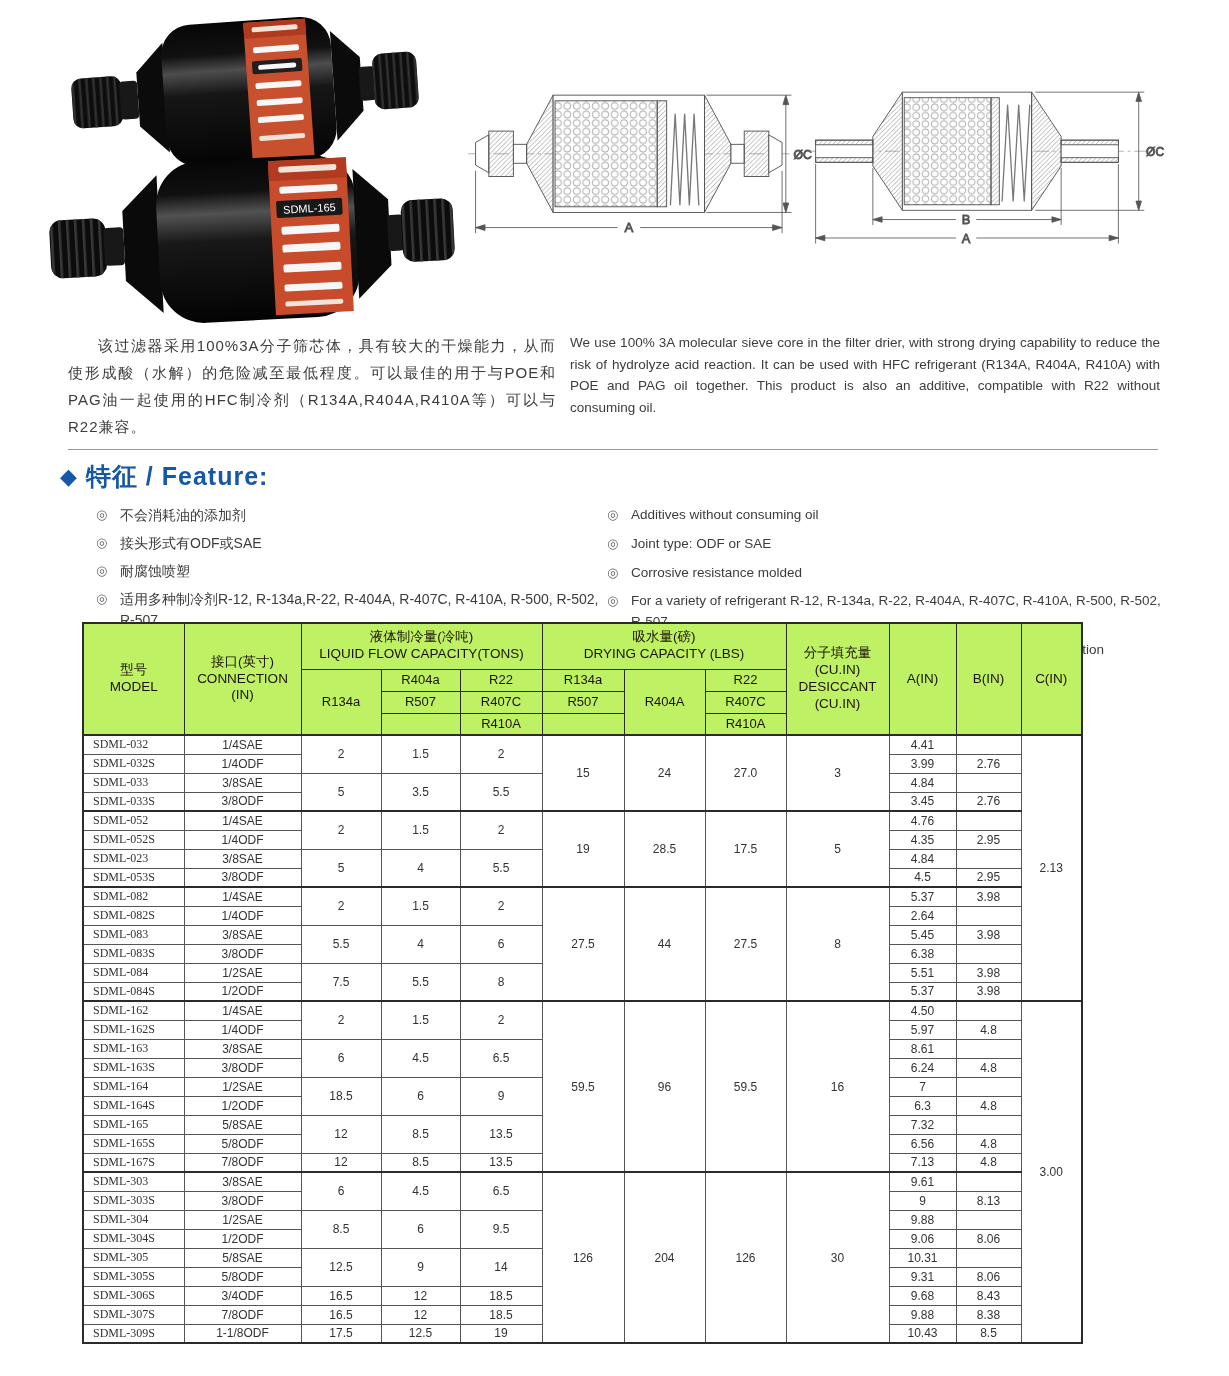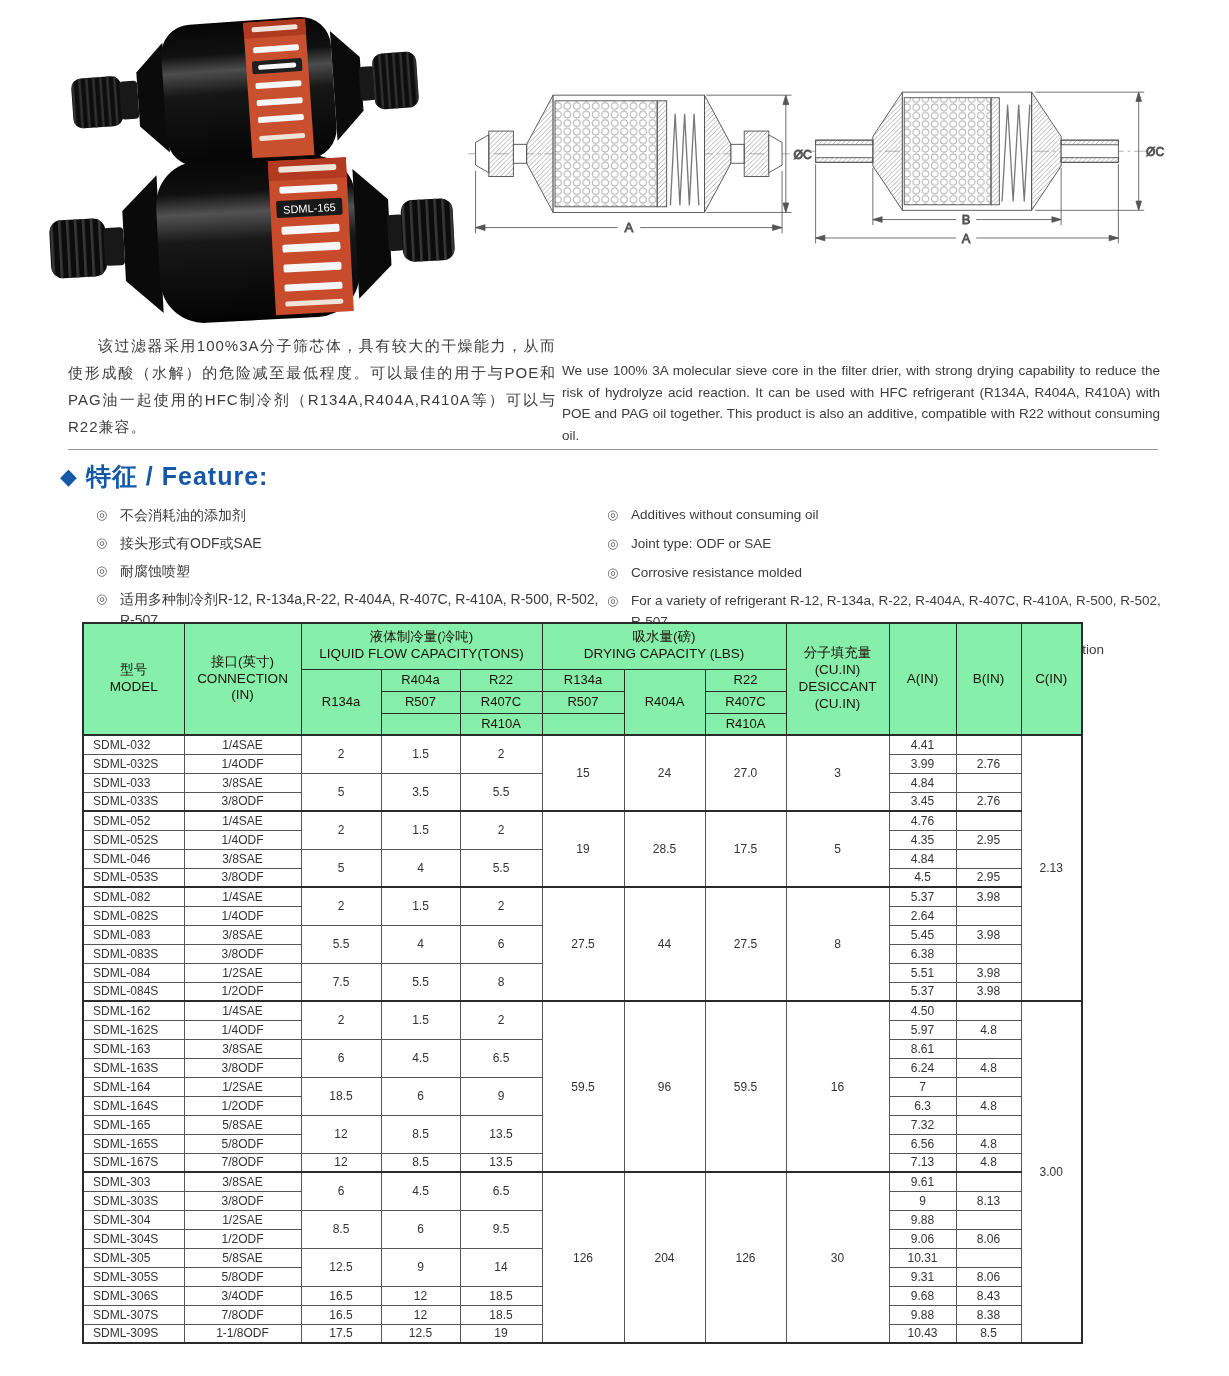--- a/index.html
+++ b/index.html
@@ -7,47 +7,47 @@
   body { font-family:"Liberation Sans","DejaVu Sans",sans-serif; color:#333; }
   .page { position:relative; width:1229px; height:1376px; background:#fff; overflow:hidden; }
 
   
   .photo1 { position:absolute; left:70px; top:4px; transform:rotate(-4deg); }
   .photo2 { position:absolute; left:48px; top:146px; transform:rotate(-3deg); }
   .draw1  { position:absolute; left:468px; top:76px; }
   .draw2  { position:absolute; left:810px; top:70px; }
 
   
-  .intro { position:absolute; left:68px; top:332px; width:1092px; display:flex; gap:6px; }
+  .intro { position:absolute; left:68px; top:332px; width:1092px; display:flex; gap:14px; }
   .intro-cn { width:488px; font-size:15px; line-height:1.8; letter-spacing:1px; text-align:justify; text-indent:2em; color:#3c3c3c; }
-  .intro-en { flex:1; font-size:13.5px; line-height:1.6; text-align:justify; color:#3c3c3c;margin-top:28px; }
+  .intro-en { flex:1; font-size:13.5px; line-height:1.6; text-align:justify; color:#3c3c3c; }
 
   .divider { position:absolute; left:68px; top:449px; width:1090px; border-top:1px solid #9a9a9a; }
 
   
   .features { position:absolute; left:60px; top:460px; width:1110px; }
   .feat-title { font-size:25px; font-weight:bold; color:#1558A7; letter-spacing:1px; display:flex; align-items:center; gap:8px; }
   .feat-title .dia { font-size:22px; line-height:1; }
   .feat-cols { display:flex; margin-top:12px; }
   ul.feat { list-style:none; }
   ul.feat-cn { width:505px; margin-left:36px; }
   ul.feat-en { flex:1; margin-left:6px; }
   ul.feat li { position:relative; padding-left:24px; font-size:14px; line-height:1.5; margin-bottom:7px; color:#3c3c3c; }
   ul.feat-en li { font-size:13.5px; margin-bottom:8.5px; }
   ul.feat li .bul { position:absolute; left:0; top:0; color:#666; font-size:13px; }
 
   
   .spec-wrap { position:absolute; left:82px; top:622px; }
   table.spec { border-collapse:collapse; table-layout:fixed; width:999px; border:2px solid #2b2b2b; }
-  table.spec th { background:#86efac; color:#1d1205; font-weight:normal; font-size:13px; line-height:1.25;
+  table.spec th { background:#bef264; color:#1d1205; font-weight:normal; font-size:13px; line-height:1.25;
                   border:1px solid #2b2b2b; text-align:center; vertical-align:middle; white-space:pre-line; padding:2px 1px; }
   table.spec thead tr.h1 th { height:46px; font-size:13.5px; }
   table.spec thead tr.hs th { height:22px;margin-left:38px; }
   table.spec td { border:1px solid #555; font-size:12px; color:#333; text-align:center; vertical-align:middle; height:19px; padding:0 2px; }
-  table.spec td.model { text-align:left; padding-left:9px; }
+  table.spec td.model { text-align:left; padding-left:9px;font-family:Liberation Serif, serif; }
   table.spec tr.dg-start td { border-top:2px solid #2b2b2b; }
 
   
   svg text { font-family:"Liberation Sans","DejaVu Sans",sans-serif; }
 </style>
 </head>
 <body>
 
 <div class="page">
 
@@ -362,21 +362,21 @@
             <td>4.76</td>
             <td></td>
           </tr>
           <tr>
             <td class="model">SDML-052S</td>
             <td>1/4ODF</td>
             <td>4.35</td>
             <td>2.95</td>
           </tr>
           <tr>
-            <td class="model">SDML-046</td>
+            <td class="model">SDML-023</td>
             <td>3/8SAE</td>
             <td rowspan="2">5</td>
             <td rowspan="2">4</td>
             <td rowspan="2">5.5</td>
             <td>4.84</td>
             <td></td>
           </tr>
           <tr>
             <td class="model">SDML-053S</td>
             <td>3/8ODF</td>

